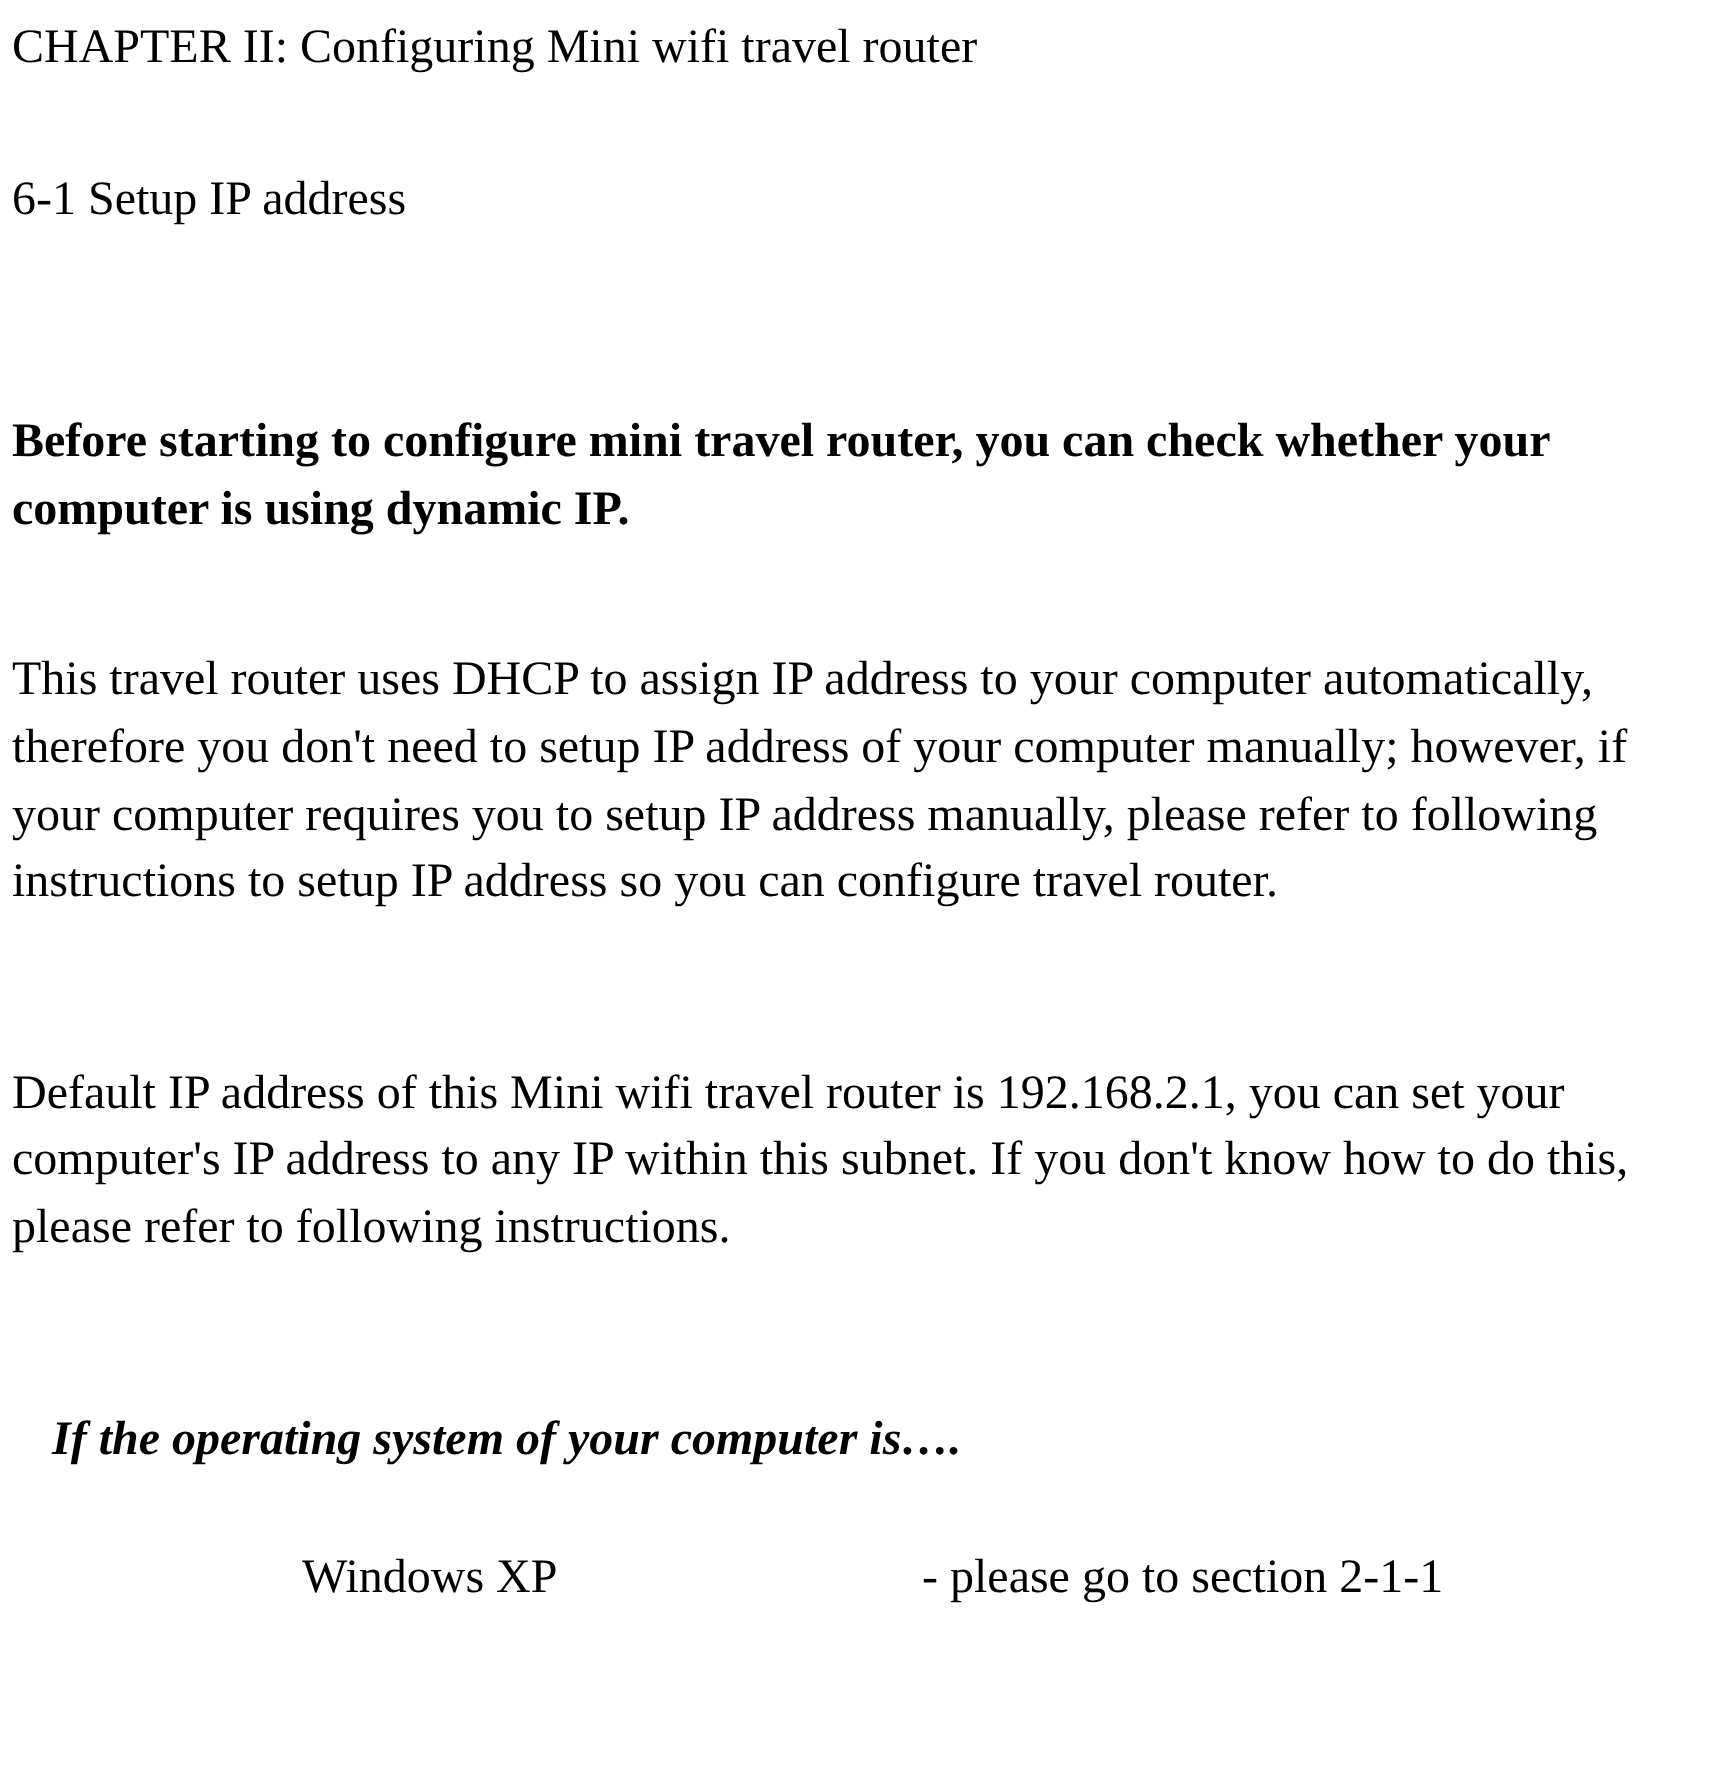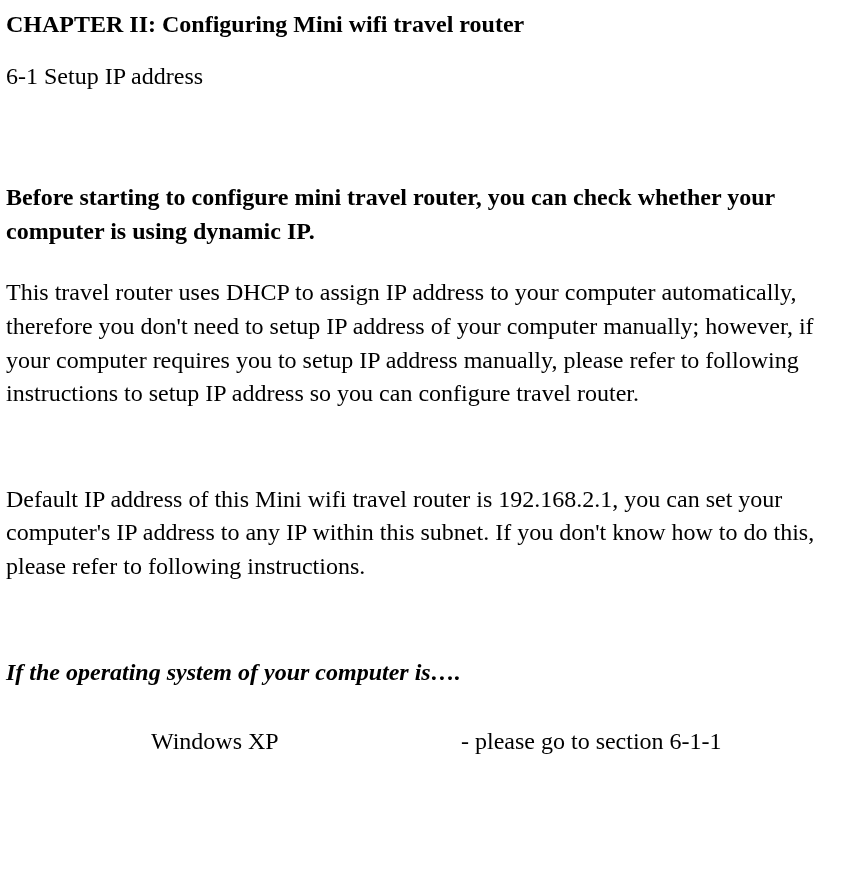--- a/index.html
+++ b/index.html
@@ -7,44 +7,45 @@
       font-size: 24px;
       line-height: 1.4;
       margin: 0;
       padding: 8px 6px;
       color: #000;
       background: #fff;
       width: 861px;
       box-sizing: border-box;
     }
     .chapter-title {
-      font-weight: bold;
-      margin-bottom: 18px;
+      font-weight: normal;
+      margin-bottom: 42px;
     }
     .section-title {
       font-weight: normal;
       margin-bottom: 88px;
     }
     .bold-para {
       font-weight: bold;
-      margin-bottom: 28px;
+      margin-bottom: 52px;
     }
     .bold-para-last {
       font-weight: normal;
       margin-bottom: 72px;
     }
     .normal-para {
       font-weight: normal;
       margin-bottom: 72px;
       font-family: Liberation Serif, serif;
     }
     .italic-bold {
       font-style: italic;
       font-weight: bold;
       margin-bottom: 36px;
+      margin-left: 20px;
     }
     .os-table {
       padding-left: 145px;
       font-weight: normal;
     }
     .os-row {
       display: flex;
       align-items: baseline;
     }
     .os-name {
@@ -66,17 +67,17 @@
 
 <div class="bold-para-last">This travel router uses DHCP to assign IP address to your computer automatically, therefore you don't need to setup IP address of your computer manually; however, if your computer requires you to setup IP address manually, please refer to following instructions to setup IP address so you can configure travel router.</div>
 
 <div class="normal-para">Default IP address of this Mini wifi travel router is 192.168.2.1, you can set your computer's IP address to any IP within this subnet. If you don't know how to do this, please refer to following instructions.</div>
 
 <div class="italic-bold">If the operating system of your computer is….</div>
 
 <div class="os-table">
   <div class="os-row">
     <div class="os-name">Windows XP</div>
-    <div class="os-ref">- please go to section 6-1-1</div>
+    <div class="os-ref">- please go to section 2-1-1</div>
   </div>
   <div class="os-row">
   </div>
 </div>
 
 </body></html>

